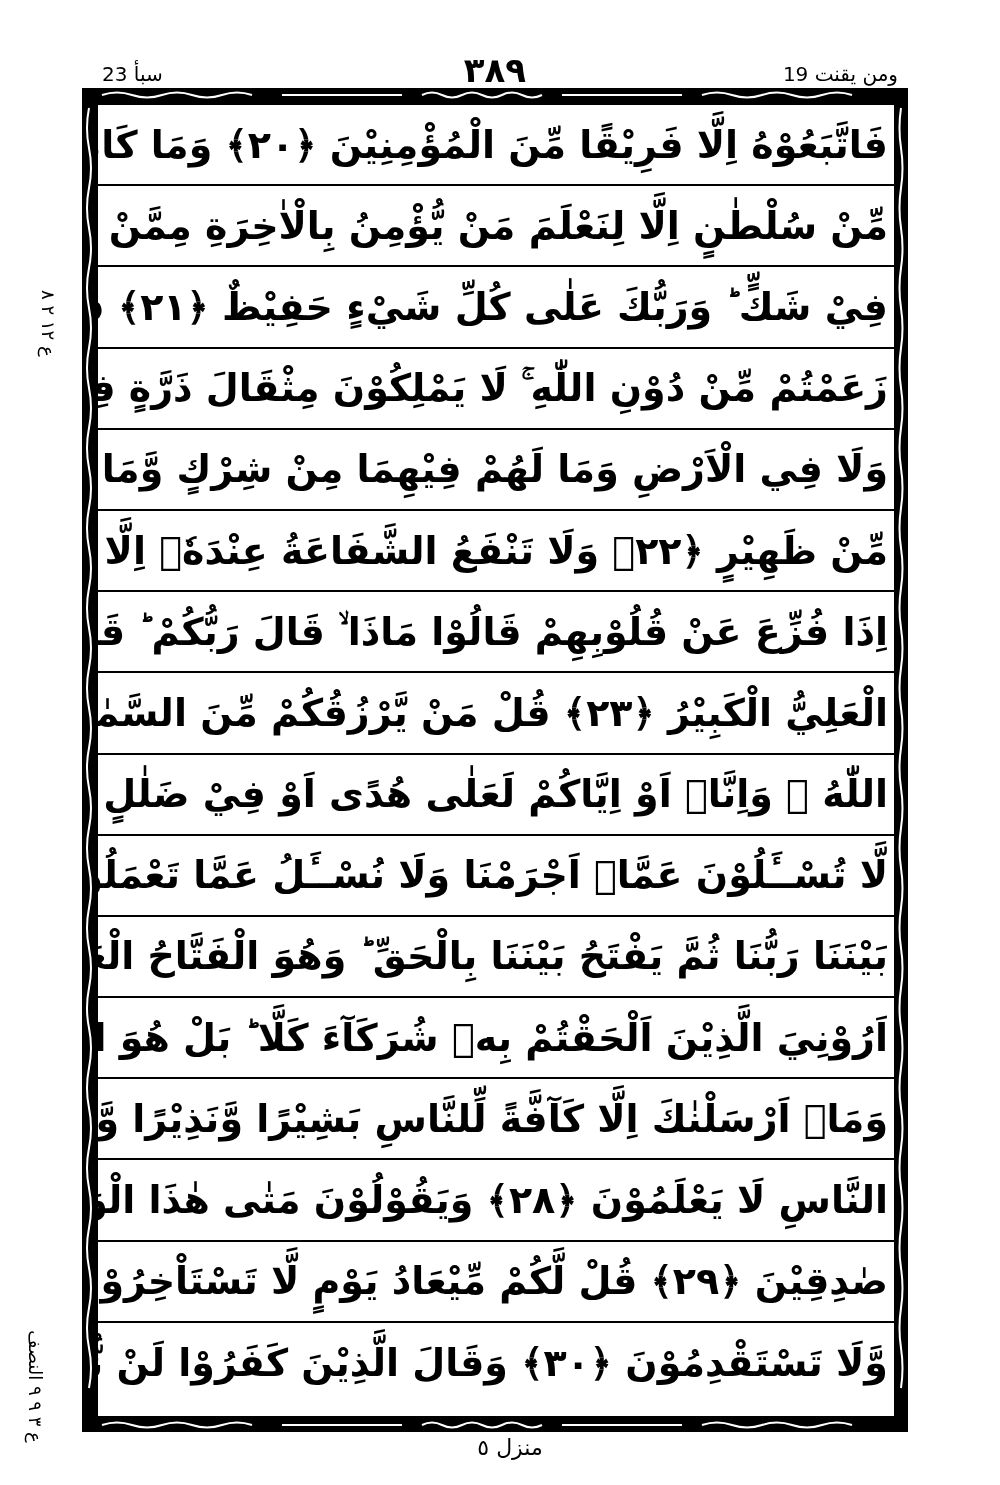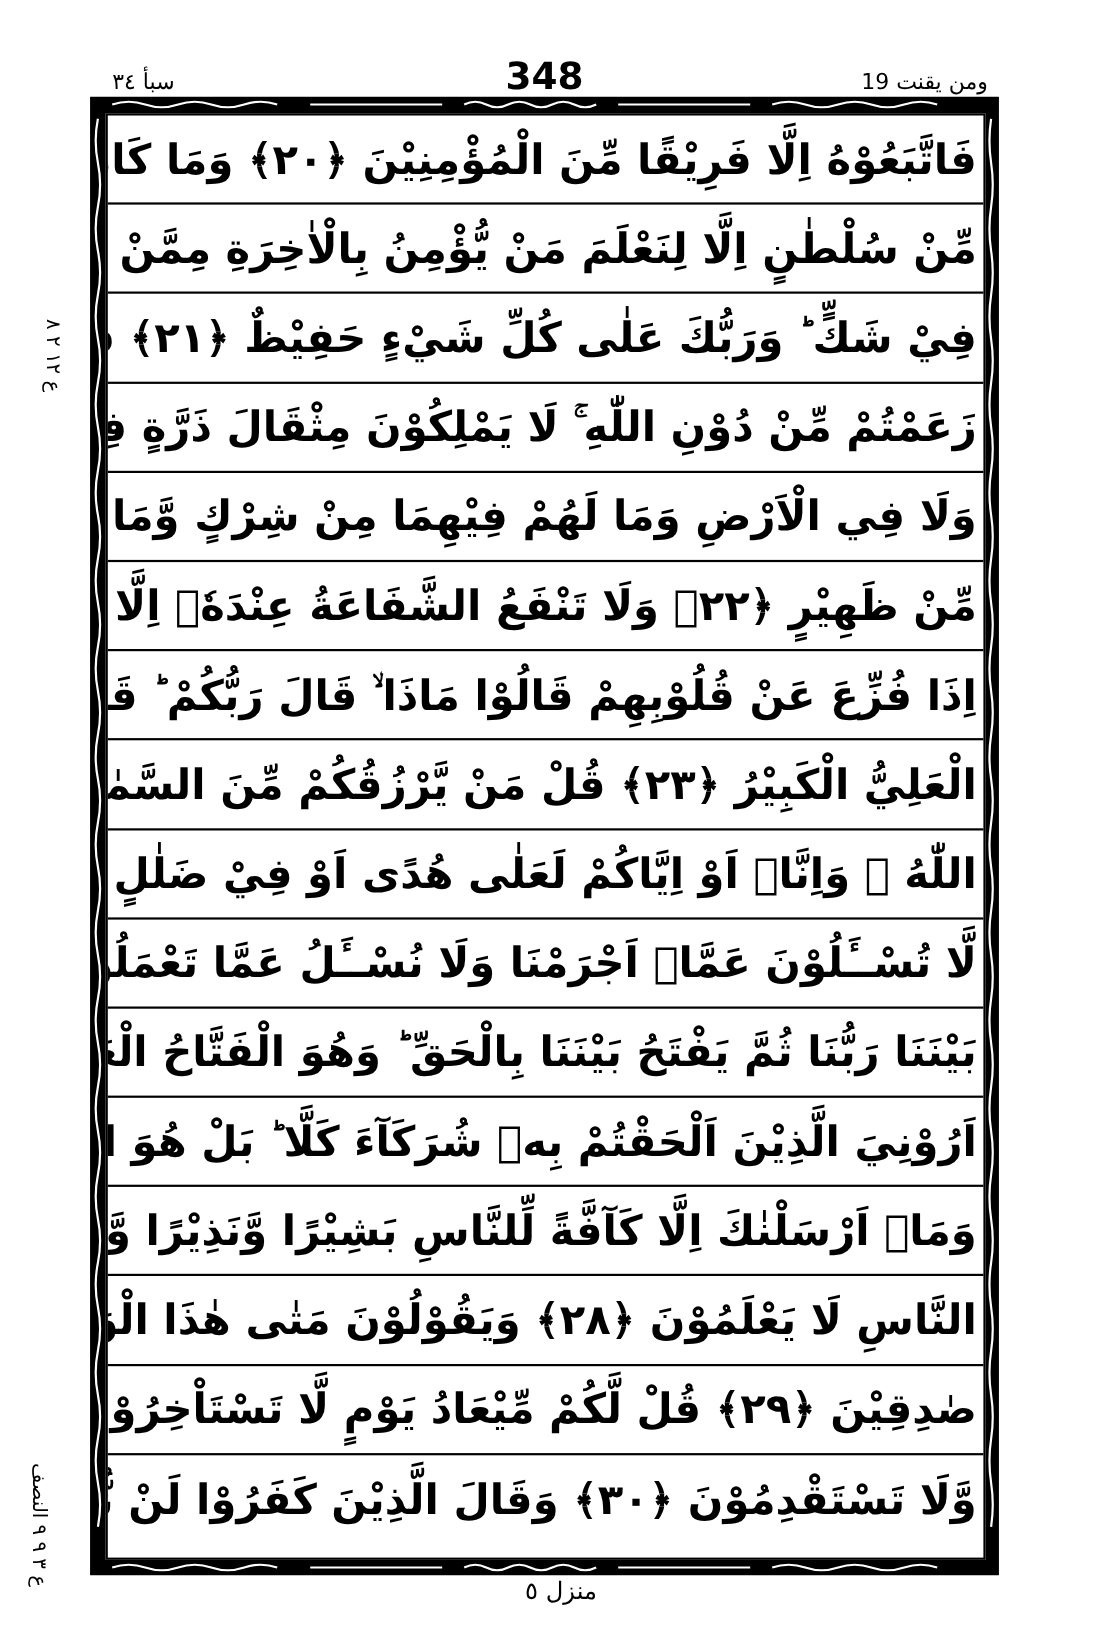--- a/index.html
+++ b/index.html
@@ -16,22 +16,22 @@
     .line-text { direction:rtl; unicode-bidi:plaintext; font-family:"DejaVu Sans", sans-serif; font-size:38px; font-weight:bold; white-space:nowrap; text-align:justify; width:100%; text-align-last:justify; line-height:1; }
     .margin-note { position:absolute; font-size:18px; writing-mode:vertical-rl; direction:rtl; }
     .mn-1 { left:38px; top:290px; }
     .mn-2 { left:25px; top:1330px; }
     .footer { position:absolute; top:1435px; left:0; right:0; text-align:center; font-size:22px; direction:rtl;padding-left:20px; }
   </style>
 </head>
 <body>
 
 <div class="header">
-  <span class="hdr-left">سبأ ٣٤</span>
-  <span class="hdr-center">348</span>
+  <span class="hdr-left">سبأ 23</span>
+  <span class="hdr-center">٣٨٩</span>
   <span class="hdr-right">ومن يقنت 19</span>
 </div>
 
 <div class="frame">
   <svg class="frame-orn" width="826" height="1344" viewBox="0 0 826 1344">
     <rect x="0" y="0" width="826" height="1344" fill="#000"></rect>
     <g stroke="#fff" stroke-width="2" fill="none">
       <path d="M20 7 q15 -5 30 0 t30 0 t30 0 t30 0 t30 0 M200 7 h120 M340 7 q10 -5 20 0 t20 0 t20 0 t20 0 t20 0 t20 0 M480 7 h120 M620 7 q15 -5 30 0 t30 0 t30 0 t30 0 t30 0"></path>
       <path d="M20 1337 q15 -5 30 0 t30 0 t30 0 t30 0 t30 0 M200 1337 h120 M340 1337 q10 -5 20 0 t20 0 t20 0 t20 0 t20 0 t20 0 M480 1337 h120 M620 1337 q15 -5 30 0 t30 0 t30 0 t30 0 t30 0"></path>
       <path d="M7 20 q-4 20 0 40 t0 40 t0 40 t0 40 t0 40 t0 40 t0 40 t0 40 t0 40 t0 40 t0 40 t0 40 t0 40 t0 40 t0 40 t0 40 t0 40 t0 40 t0 40 t0 40 t0 40 t0 40 t0 40 t0 40 t0 40 t0 40 t0 40 t0 40 t0 40 t0 40 t0 40 t0 40"></path>

